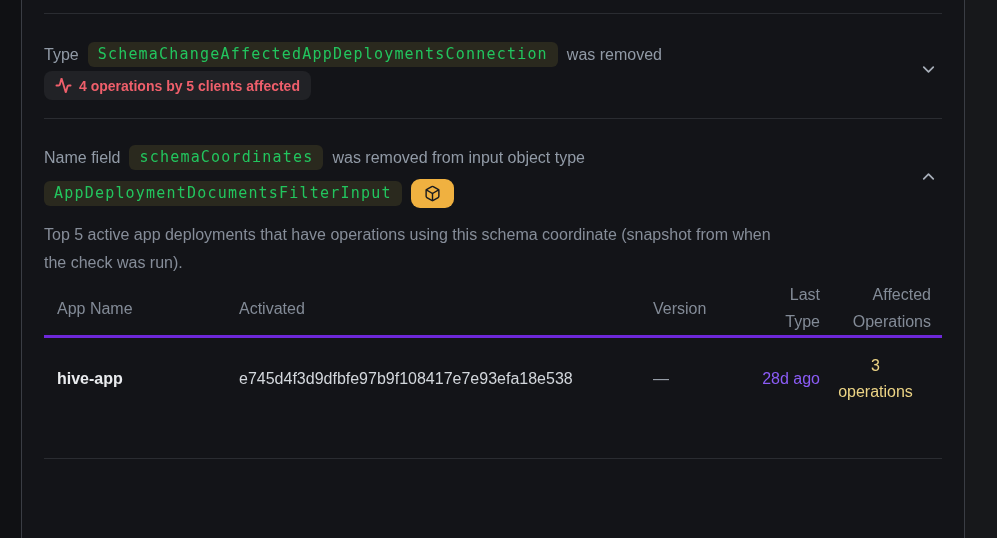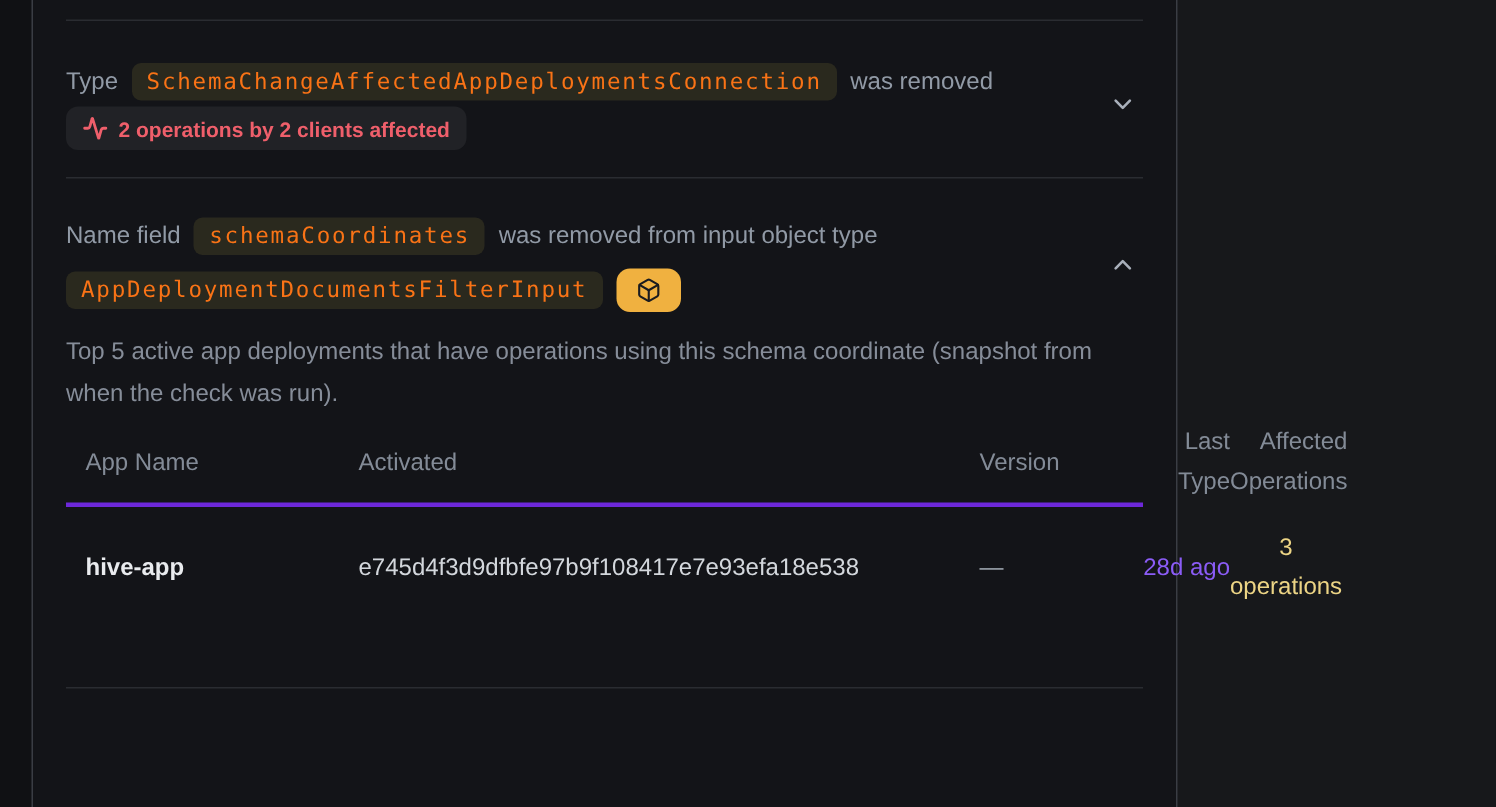--- a/index.html
+++ b/index.html
@@ -7,21 +7,21 @@
   body {
     background: #17181b;
     font-family: "Liberation Sans", "DejaVu Sans", sans-serif;
     position: relative;
   }
   .left-rail {
     position: absolute; left: 0; top: 0; width: 21px; height: 538px;
     background: #101114;
   }
   .card {
-    position: absolute; left: 21px; top: 0; width: 764px; height: 538px;
+    position: absolute; left: 21px; top: 0; width: 944px; height: 538px;
     background: #131418;
     border-left: 1px solid #3a3d44;
     border-right: 1px solid #3a3d44;
     padding: 0 22px;
   }
   .divider { height: 1px; background: #2a2c31; }
   .divider.top { margin-top: 13px; }
 
   
   .change-row { display: flex; justify-content: space-between; align-items: flex-start; cursor: pointer; }
@@ -30,21 +30,21 @@
   .divider.mid { margin-top: 18px; }
 
   .change-text {
     display: flex; flex-wrap: wrap; align-items: center;
     column-gap: 9px; row-gap: 9px; max-width: 680px;
     font-size: 16px; color: #919aa6;
   }
   .code-badge {
     display: inline-block;
     background: #2a291e;
-    color: #f97316;
+    color: #22c55e;
     font-family: "DejaVu Sans Mono", "Liberation Mono", monospace;
     font-size: 15px; letter-spacing: 1.2px;
     padding: 3px 10px 4px 10px;
     border-radius: 6px;
     white-space: nowrap;
   }
   .usage-badge {
     margin-top: 4px;
     display: inline-flex; align-items: center; gap: 7px;
     background: #212226;
@@ -127,21 +127,21 @@
         <span>Type</span>
         <span class="code-badge">SchemaChangeAffectedAppDeploymentsConnection</span>
         <span>was removed</span>
       </div>
       <div class="usage-badge">
         <span>
           <svg width="17" height="17" viewBox="0 0 24 24" fill="none" stroke="#ef5f6b" stroke-width="2.6" stroke-linecap="round" stroke-linejoin="round">
             <path d="M22 12h-2.5a2 2 0 0 0-1.9 1.5l-2.1 7.6a.25.25 0 0 1-.5 0L9.5 2.9a.25.25 0 0 0-.5 0l-2.1 7.6A2 2 0 0 1 5 12H2"></path>
           </svg>
         </span>
-        <span>2 operations by 2 clients affected</span>
+        <span>4 operations by 5 clients affected</span>
       </div>
     </div>
     <button class="chevron-btn down">
       <svg width="19" height="19" viewBox="0 0 24 24" fill="none" stroke="currentColor" stroke-width="2.2" stroke-linecap="round" stroke-linejoin="round">
         <path d="m6 9 6 6 6-6"></path>
       </svg>
     </button>
   </div>
 
   <div class="divider mid"></div>

